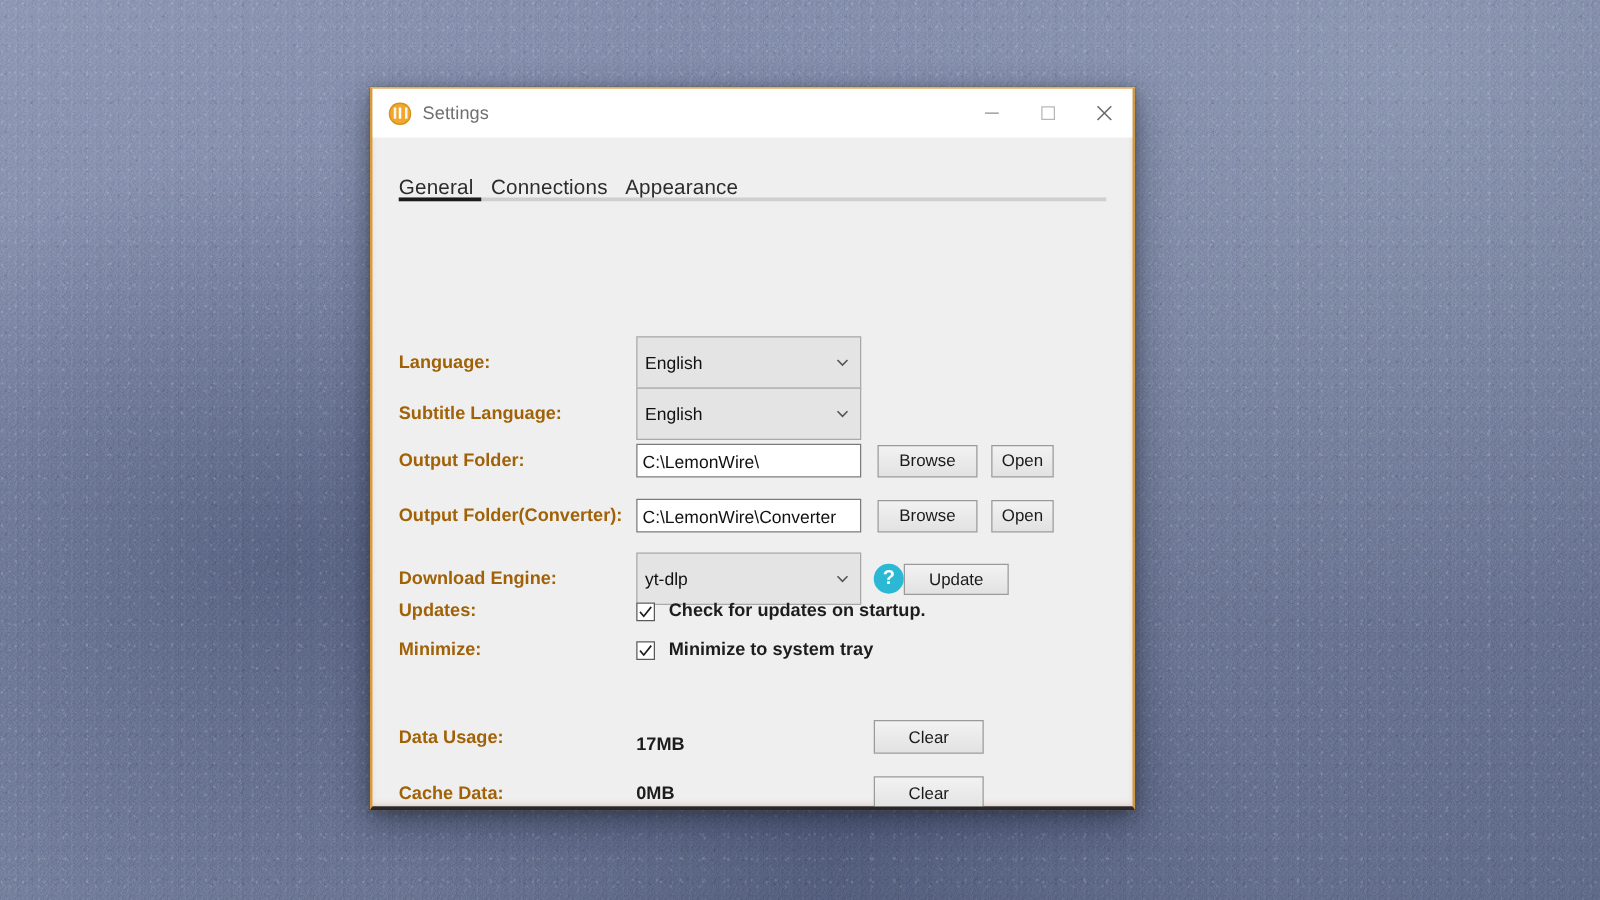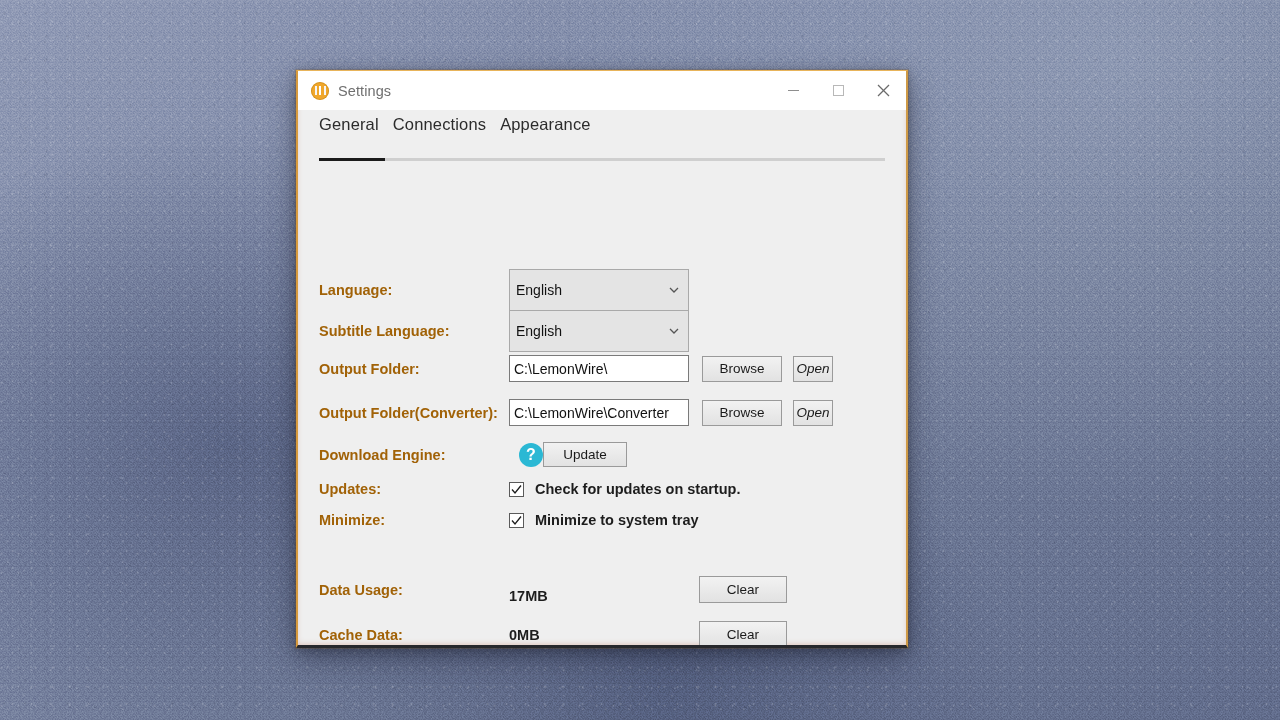--- a/index.html
+++ b/index.html
@@ -153,21 +153,21 @@
     width: 11px;
     height: 11px;
     border: 1px solid #b8b8b8;
     box-sizing: border-box;
   }
 
   
   .tabstrip {
     position: relative;
     padding-left: 21px;
-    padding-top: 6px;
+    padding-top: 32px;
     height: 46px;
     box-sizing: border-box;
   }
   .tabs-row {
     display: flex;
     align-items: flex-end;
     gap: 14px;
   }
   .tab {
     font-size: 16.5px;
@@ -258,21 +258,21 @@
     font-size: 13.5px;
     color: #1a1a1a;
     height: 26px;
     display: inline-flex;
     align-items: center;
     justify-content: center;
     cursor: default;
     user-select: none;
   }
   .btn-browse { width: 80px; }
-  .btn-open   { width: 40px; font-style: italic; }
+  .btn-open   { width: 50px; }
   .btn-update { width: 84px; height: 25px; }
   .btn-clear  { width: 88px; height: 27px; }
 
   .help-icon {
     width: 24px;
     height: 24px;
     border-radius: 50%;
     background: #2bb8d4;
     color: #ffffff;
     font-size: 16px;
@@ -389,20 +389,26 @@
 
       <div class="row" style="top:243px;">
         <div class="lbl">Output Folder(Converter):</div>
         <input class="txt" type="text" value="C:\LemonWire\Converter" style="">
         <div class="btn btn-browse" style="margin-left:13px;">Browse</div>
         <div class="btn btn-open" style="margin-left:11px;">Open</div>
       </div>
 
       <div class="row" style="top:286px;">
         <div class="lbl">Download Engine:</div>
+        <div class="fake-select">
+          <span class="val">yt-dlp</span>
+          <svg class="chev" viewBox="0 0 12 12">
+            <polyline points="2,4 6,8 10,4" fill="none" stroke="#555" stroke-width="1.3"></polyline>
+          </svg>
+        </div>
         <div class="help-icon" style="margin-left:10px;">?</div>
         <div class="btn btn-update" style="margin-left:0;">Update</div>
       </div>
 
       <div class="row" style="top:325px;">
         <div class="lbl">Updates:</div>
         <div class="cb-wrap">
           <span class="cbox">
             <svg width="11" height="11" viewBox="0 0 11 11">
               <polyline points="1,5.5 4,9 10,1.5" fill="none" stroke="#1d1d1d" stroke-width="1.3"></polyline>

